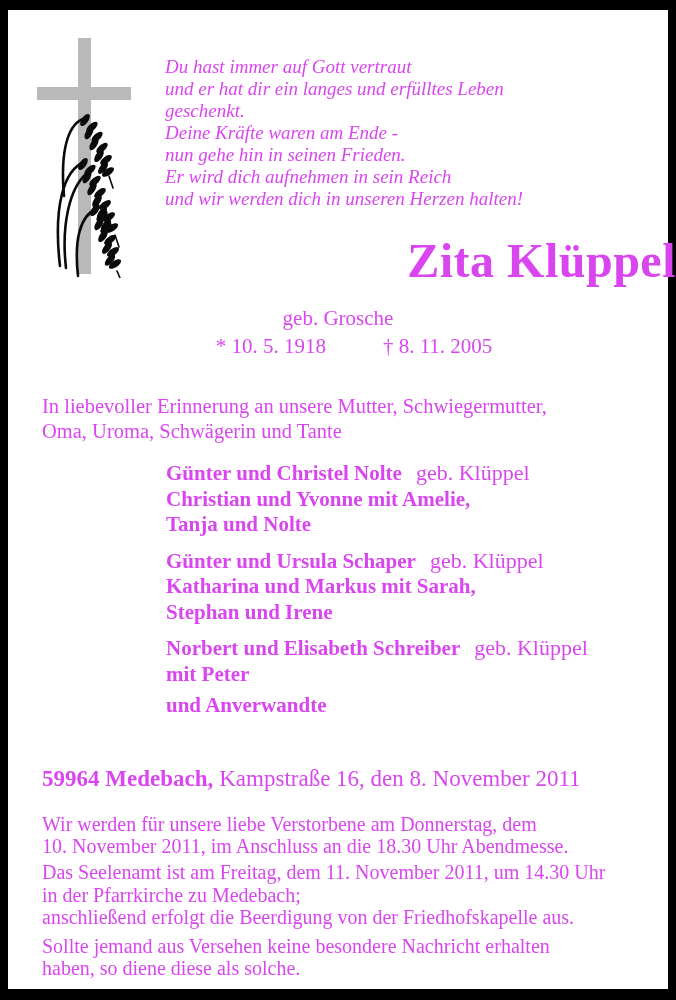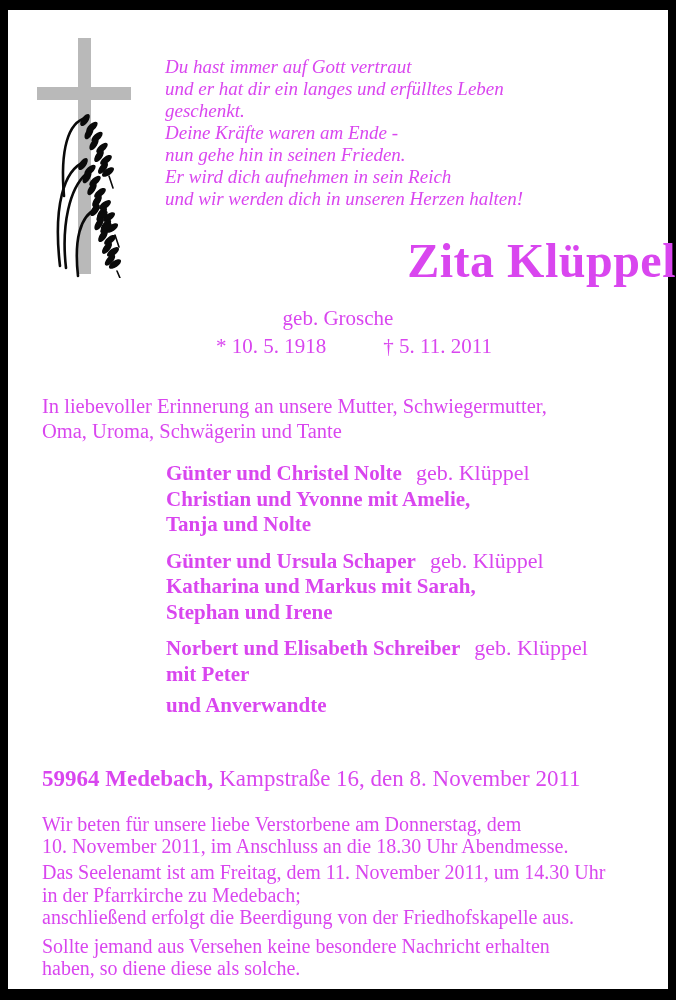--- a/index.html
+++ b/index.html
@@ -116,21 +116,21 @@
     <div>Deine Kräfte waren am Ende -</div>
     <div>nun gehe hin in seinen Frieden.</div>
     <div>Er wird dich aufnehmen in sein Reich</div>
     <div>und wir werden dich in unseren Herzen halten!</div>
   </div>
 
   <div class="abs name">Zita Klüppel</div>
   <div class="abs maiden">geb. Grosche</div>
   <div class="abs dates">
     <span>* 10. 5. 1918</span>
-    <span>† 5. 11. 2011</span>
+    <span>† 8. 11. 2005</span>
   </div>
 
   <div class="abs intro">
     <div>In liebevoller Erinnerung an unsere Mutter, Schwiegermutter,</div>
     <div>Oma, Uroma, Schwägerin und Tante</div>
   </div>
 
   <div class="abs mourners">
     <div class="group">
       <div class="head">
@@ -157,21 +157,21 @@
         <b>und Anverwandte</b>
       </div>
     </div>
   </div>
 
   <div class="abs dateline">
     <b>59964 Medebach,</b><span class="rest">Kampstraße 16, den 8. November 2011</span>
   </div>
 
   <div class="abs para para-prayer">
-    <div>Wir beten für unsere liebe Verstorbene am Donnerstag, dem</div>
+    <div>Wir werden für unsere liebe Verstorbene am Donnerstag, dem</div>
     <div>10. November 2011, im Anschluss an die 18.30 Uhr Abendmesse.</div>
   </div>
   <div class="abs para para-service">
     <div>Das Seelenamt ist am Freitag, dem 11. November 2011, um 14.30 Uhr</div>
     <div>in der Pfarrkirche zu Medebach;</div>
     <div>anschließend erfolgt die Beerdigung von der Friedhofskapelle aus.</div>
   </div>
   <div class="abs para para-notice">
     <div>Sollte jemand aus Versehen keine besondere Nachricht erhalten</div>
     <div>haben, so diene diese als solche.</div>

